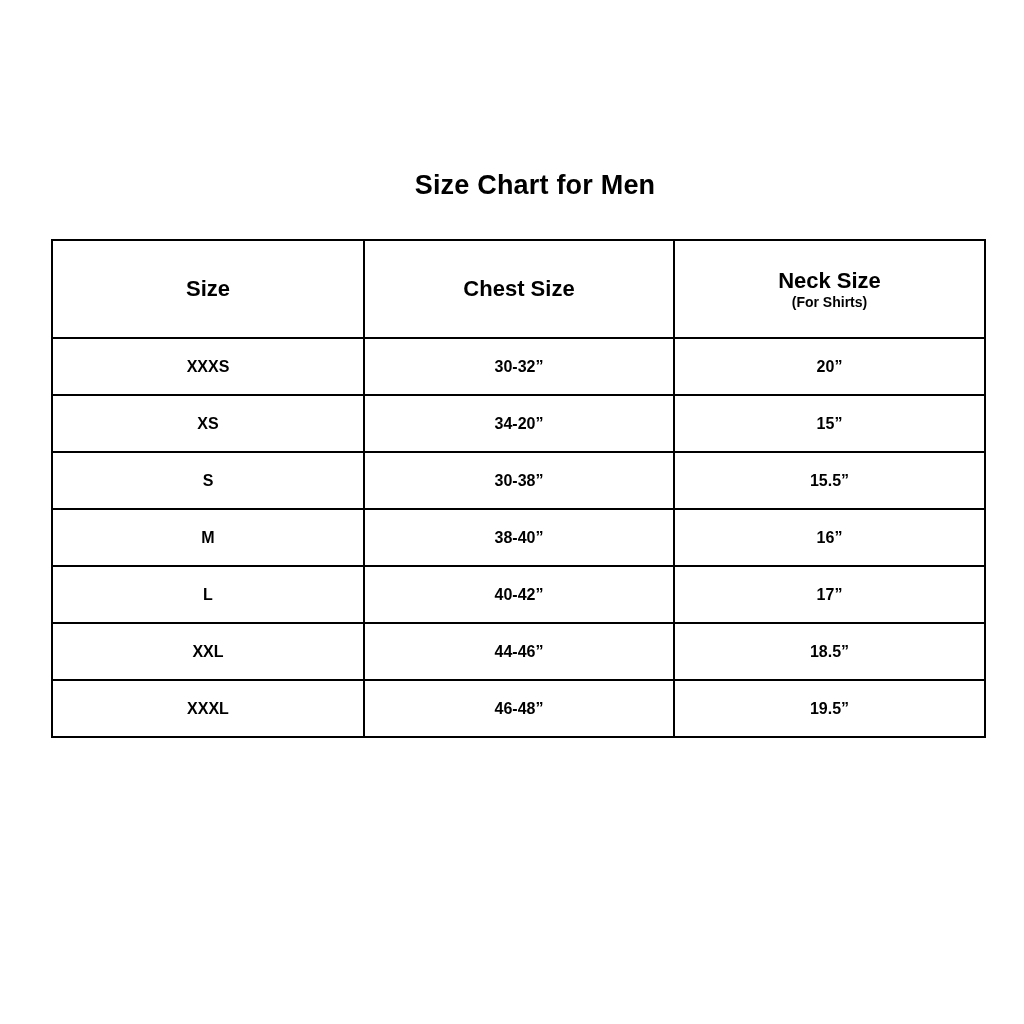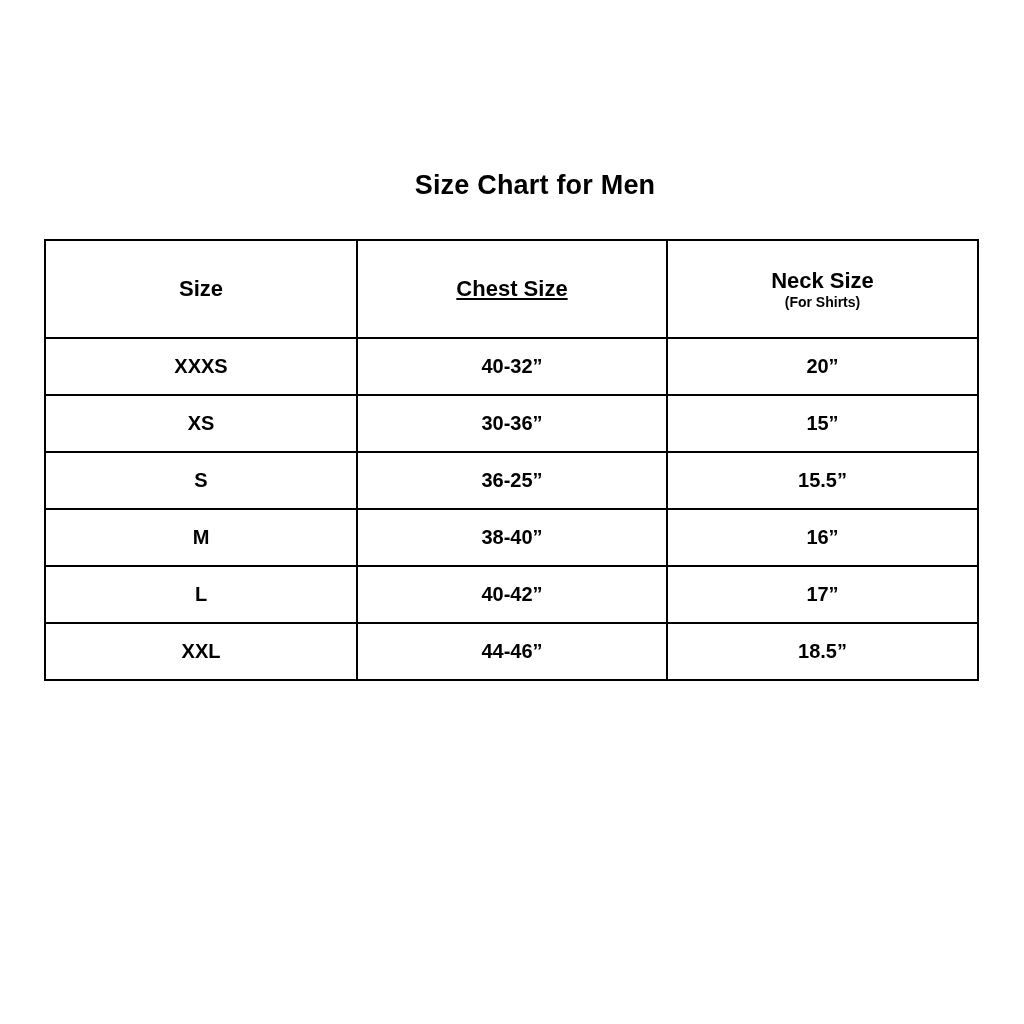--- a/index.html
+++ b/index.html
@@ -28,46 +28,46 @@
     top: 170px;
     width: 1024px;
     text-align: center;
     font-size: 27px;
     font-weight: bold;
     letter-spacing: 0.2px;
     margin-left: 23px;
   }
   .size-table {
     position: absolute;
-    left: 44px;
+    left: 51px;
     top: 239px;
     width: 921px;
     border-collapse: collapse;
     table-layout: fixed;
   }
   .size-table th,
   .size-table td {
     border: 2px solid #000000;
     text-align: center;
     font-weight: bold;
     color: #000000;
   }
   .size-table th {
     font-size: 22px;
     height: 94px;
     line-height: 1.25;
     vertical-align: middle;
   }
   .size-table td {
-    font-size: 20px;
+    font-size: 16px;
     height: 53px;
     vertical-align: middle;
   }
   .col-size   { width: 308px; }
-  .col-chest  { width: 306px; text-decoration: underline; }
+  .col-chest  { width: 306px; }
   .col-neck   { width: 307px; }
   .sub {
     display: block;
     font-size: 14px;
     font-weight: bold;
   }
 </style>
 </head>
 <body>
 
@@ -86,44 +86,49 @@
         </th>
         <th class="col-neck">
           <span>Neck Size</span>
           <span class="sub">(For Shirts)</span>
         </th>
       </tr>
     </thead>
     <tbody>
       <tr>
         <td>XXXS</td>
-        <td>40-32”</td>
+        <td>30-32”</td>
         <td>20”</td>
       </tr>
       <tr>
         <td>XS</td>
-        <td>30-36”</td>
+        <td>34-20”</td>
         <td>15”</td>
       </tr>
       <tr>
         <td>S</td>
-        <td>36-25”</td>
+        <td>30-38”</td>
         <td>15.5”</td>
       </tr>
       <tr>
         <td>M</td>
         <td>38-40”</td>
         <td>16”</td>
       </tr>
       <tr>
         <td>L</td>
         <td>40-42”</td>
         <td>17”</td>
       </tr>
       <tr>
         <td>XXL</td>
         <td>44-46”</td>
         <td>18.5”</td>
       </tr>
+      <tr>
+        <td>XXXL</td>
+        <td>46-48”</td>
+        <td>19.5”</td>
+      </tr>
     </tbody>
   </table>
 
 </div>
 
 </body></html>

